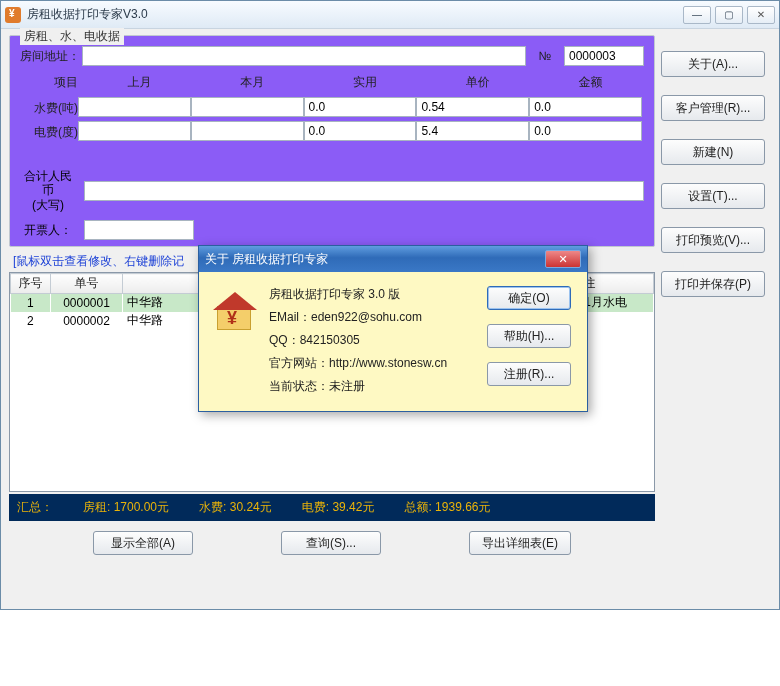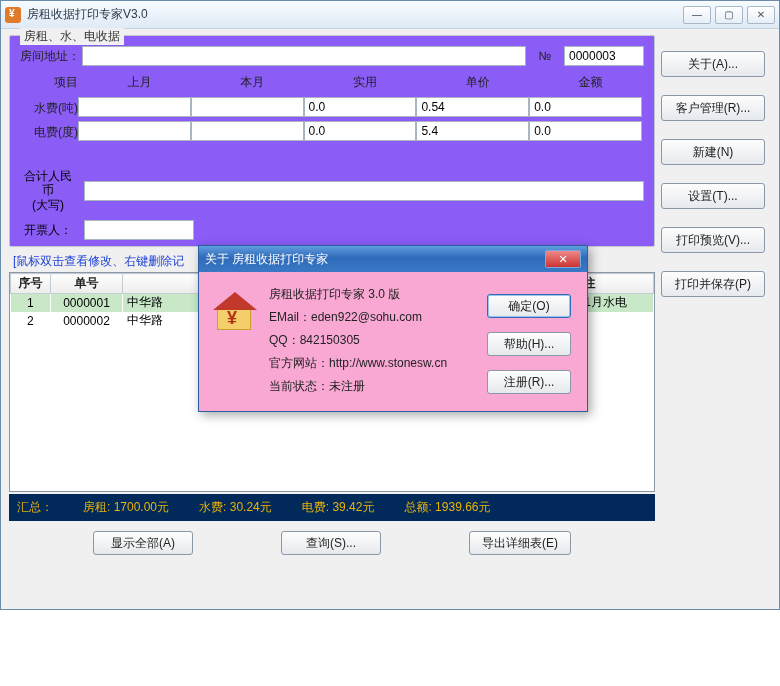--- a/index.html
+++ b/index.html
@@ -37,47 +37,47 @@
 .grid2 .lbl { text-align: right; }
 .grid2 input { width: 100%; }
 
 .bottom-group { display: flex; align-items: center; gap: 8px; }
 .vlbl { width: 56px; text-align: center; line-height: 1.2; }
 
 .hint { color: #1a3fd6; padding: 2px 4px; }
 
 .table-wrap { border: 1px solid #8a98a8; background: #fff; height: 220px; overflow: hidden; }
 table { width: 100%; border-collapse: collapse; table-layout: fixed; }
-thead th { background: linear-gradient(#fefefe,#ececec); border: 1px solid #c4ccd4; height: 20px; font-weight: bold; color: #222; font-size: 12px; text-align: center; }
+thead th { background: linear-gradient(#fefefe,#ececec); border: 1px solid #c4ccd4; height: 20px; font-weight: normal; color: #222; font-size: 12px; text-align: center; }
 tbody td { height: 18px; border-right: 1px solid rgba(0,0,0,0); padding: 0 4px; white-space: nowrap; overflow: hidden; text-align: center; }
 tbody tr.sel td { background: #c8e8c8; }
 
 .summary { background: #012a5a; color: #e8d050; padding: 5px 8px; font-size: 13px; display: flex; gap: 30px; margin-top: 2px; }
 .summary span.k { color: #eab308; }
 
 .btn { height: 24px; border: 1px solid #8a98a8; border-radius: 3px; background: linear-gradient(#fdfdfd,#e6e9ed); padding: 0 12px; display: inline-flex; align-items: center; justify-content: center; color: #222; cursor: default; white-space: nowrap; }
 .side-col .btn { width: 104px; height: 26px; }
 
 .bottom-btns { display: flex; justify-content: space-around; padding: 10px 40px 4px 40px; }
 .bottom-btns .btn { min-width: 100px; }
 
 
-.dialog { position: absolute; left: 198px; top: 245px; width: 390px; background: #f9a8d4; border: 1px solid #2b5fa0; box-shadow: 3px 3px 10px rgba(0,0,0,0.35); z-index: 50; }
+.dialog { position: absolute; left: 198px; top: 245px; width: 390px; background: #fef9c3; border: 1px solid #2b5fa0; box-shadow: 3px 3px 10px rgba(0,0,0,0.35); z-index: 50; }
 .dlg-titlebar { height: 26px; background: linear-gradient(#5f9de0,#2f6bb8 45%,#3a78c6); display: flex; align-items: center; padding: 0 6px; color: #fff; }
 .dlg-titlebar .title { flex: 1; }
 .dlg-close { width: 36px; height: 18px; border: 1px solid #7aa8e0; border-radius: 2px; background: linear-gradient(#e88,#c33); color: #fff; display: flex; align-items: center; justify-content: center; font-size: 11px; }
 .dlg-body { padding: 14px 14px 16px 14px; display: flex; gap: 12px; }
 .dlg-icon { width: 44px; height: 44px; position: relative; margin-top: 6px; }
 .dlg-icon .house { position: absolute; left: 4px; top: 14px; width: 34px; height: 24px; background: #f4ce6a; border: 1px solid #c9a030; }
 .dlg-icon .roof { position: absolute; left: 0; top: 0; width: 0; height: 0; border-left: 22px solid transparent; border-right: 22px solid transparent; border-bottom: 18px solid #c0392b; }
 .dlg-icon .yen { position: absolute; left: 14px; top: 16px; color: #b03018; font-weight: bold; font-size: 18px; }
 .dlg-info { flex: 1; display: flex; flex-direction: column; gap: 6px; color: #222; }
 .dlg-btns { width: 86px; display: flex; flex-direction: column; gap: 14px; align-items: stretch; }
 .dlg-btns .btn { width: 84px; }
-.dlg-btns .btn.ok { border-color: #2f6bb8; box-shadow: 0 0 0 1px #9cc3ef inset; margin-top: 8px; }
+.dlg-btns .btn.ok { border-color: #2f6bb8; box-shadow: 0 0 0 1px #9cc3ef inset; }
 </style>
 </head>
 <body>
 
 <div class="window">
   <div class="titlebar">
     <span class="app-icon"></span>
     <span class="title">房租收据打印专家V3.0</span>
     <div class="winbtns">
       <div class="winbtn">—</div>

